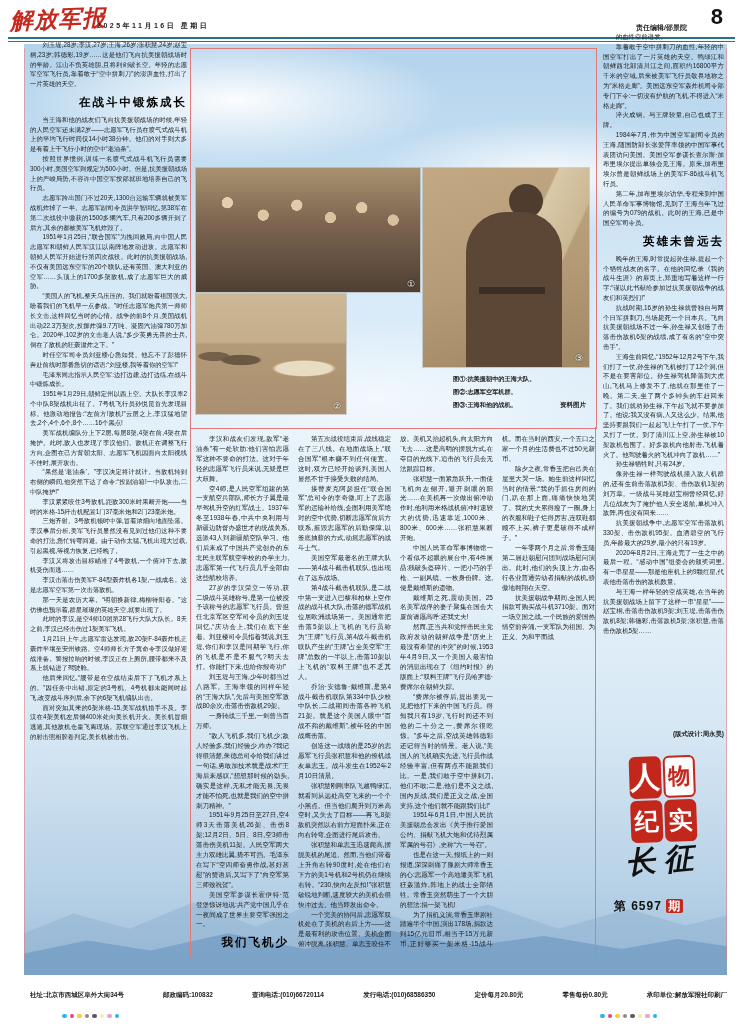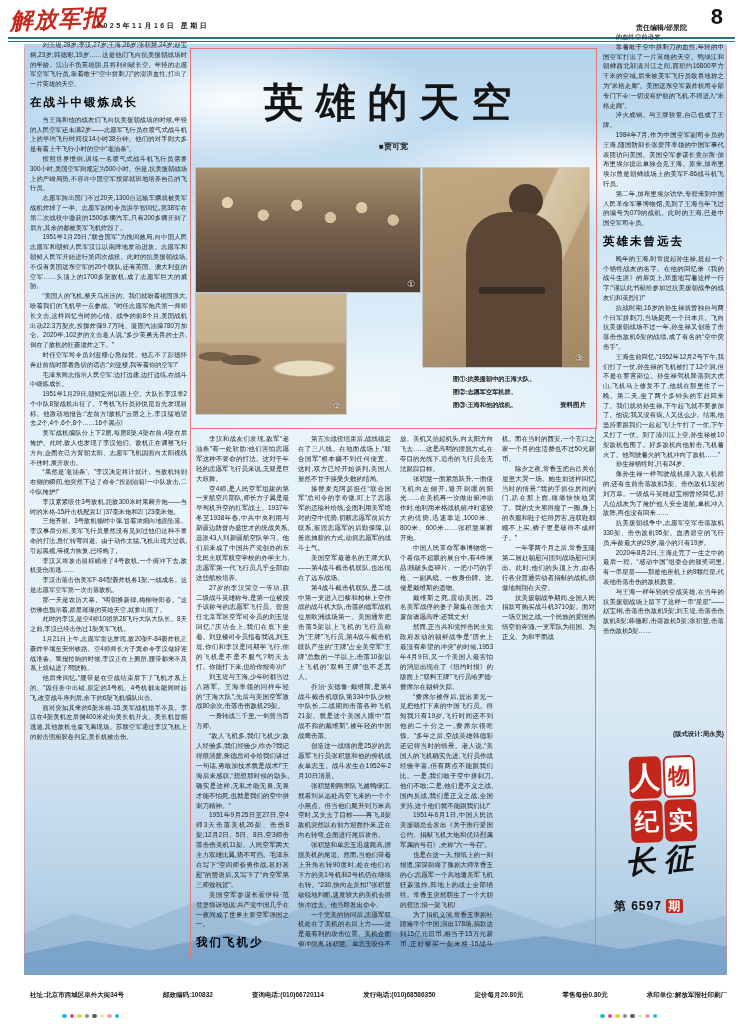--- a/index.html
+++ b/index.html
@@ -31,21 +31,21 @@
   .m1{position:absolute;bottom:0;left:0;width:100%;height:72px;opacity:.7;background:#6f9ac2;
       clip-path:polygon(0 70%,9% 52%,18% 66%,29% 42%,40% 64%,52% 38%,63% 60%,74% 46%,85% 64%,93% 50%,100% 60%,100% 100%,0 100%);}
   
   .vrule,.vedge{position:absolute;width:1px;background:#e07a7a;}
   .frame{position:absolute;left:190px;top:48px;width:405px;height:379px;border:1px solid #e07a7a;}
   
   .tcol p{margin:0;text-indent:2em;text-align:justify;}
   .left-col{position:absolute;left:30px;top:40px;width:157px;height:918px;overflow:hidden;
             font-size:6.3px;line-height:9.8px;}
   .left-col .lede{margin-bottom:2px;}
-  .subhead{font-size:11.5px;font-weight:bold;text-align:left;letter-spacing:2px;
+  .subhead{font-size:11.5px;font-weight:bold;text-align:right;letter-spacing:2px;
            margin:9px 0 7px 0;color:#000;break-inside:avoid;}
   .center-cols{position:absolute;left:196px;top:434px;width:399px;height:524px;overflow:hidden;
                font-size:6.5px;line-height:9.9px;column-count:4;column-gap:9px;column-fill:auto;}
   .right-col{position:absolute;left:603px;top:32px;width:121px;height:684px;overflow:hidden;
              font-size:6.4px;line-height:9.8px;}
   .kaiti{font-family:"DejaVu Serif",serif;color:#222;}
   .design-credit{position:absolute;left:603px;top:730px;width:121px;text-align:right;
                  font-size:6.4px;font-weight:bold;}
   
   .headline{position:absolute;left:0;top:26px;width:100%;text-align:center;
@@ -145,22 +145,20 @@
         <p>李汉击落击伤美军F-84型轰炸机各1架,一战成名。这是志愿军空军第一次击落敌机。</p>
         <p>那一天是农历大寒。“明朝换新律,梅柳待阳春。”这仿佛也预示着,群星璀璨的英雄天空,就要出现了。</p>
         <p>此时的李汉,是空4师10团第28飞行大队大队长。8天之前,李汉已经击伤过1架美军飞机。</p>
         <p>1月21日上午,志愿军雷达发现,敌20架F-84轰炸机正轰炸平壤至安州铁路。空4师师长方子翼命令李汉做好迎战准备。警报拉响的时候,李汉正在上厕所,腰带都来不及系上就钻进了驾驶舱。</p>
         <p>他后来回忆,“腰带是在空战结束后下了飞机才系上的。”因任务中出错,原定的3号机、4号机都未能同时起飞,改变战斗序列后,余下的6架飞机编队出击。</p>
         <p>面对突如其来的6架米格-15,美军战机措手不及。李汉在4架美机左后侧400米处向美长机开火。美长机冒烟逃遁,其他敌机仓皇飞离现场。苏联空军通过李汉飞机上的射击照相胶卷判定,美长机被击伤。</p>
       </div>
   </div>
 
   <div class="frame">
-    <div class="headline">英雄的天空</div>
-    <div class="byline">■贾可宽</div>
 
     <div class="photo ph1">
       <span class="badge" style="right:5px;bottom:3px;">①</span>
     </div>
     <div class="photo ph2">
       <span class="badge" style="right:5px;bottom:3px;">②</span>
     </div>
     <div class="photo ph3">
       <div class="fig-head"></div>
       <div class="fig-body"></div>

